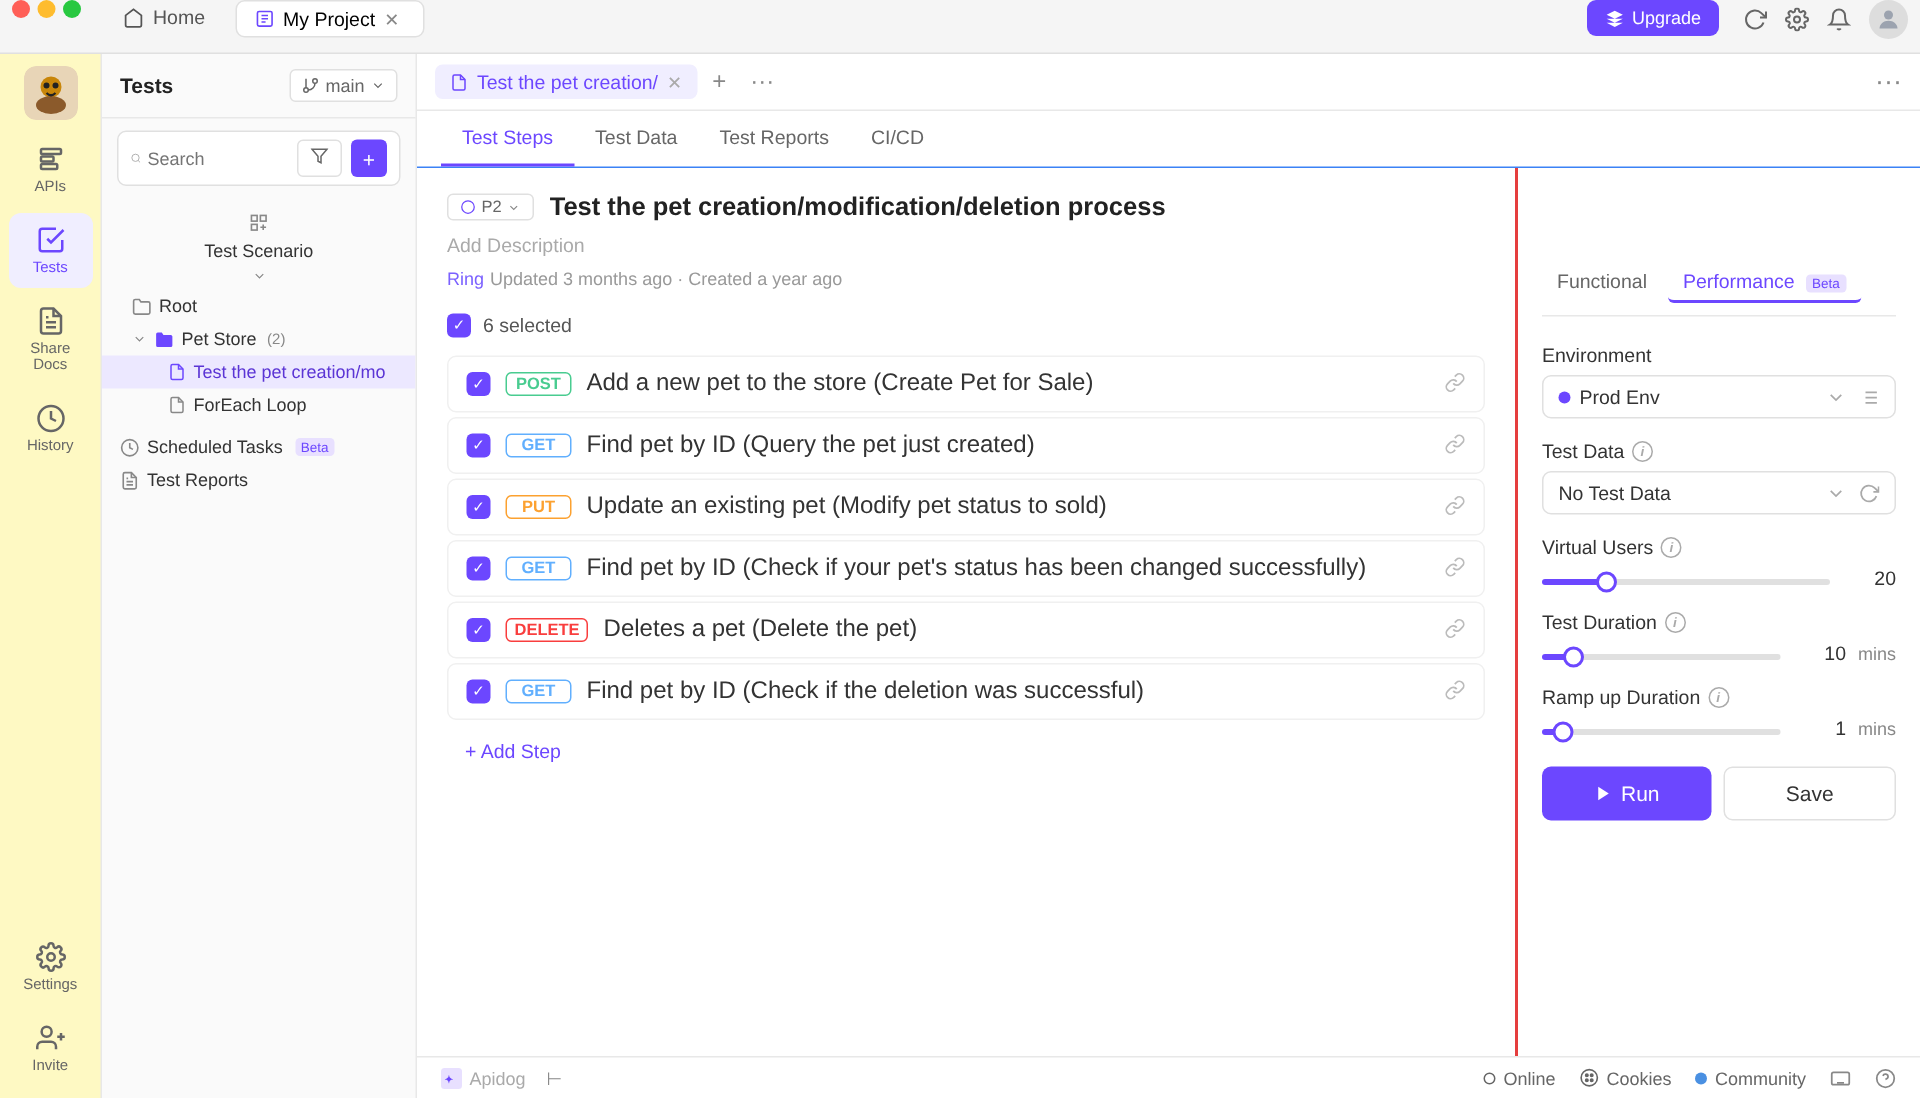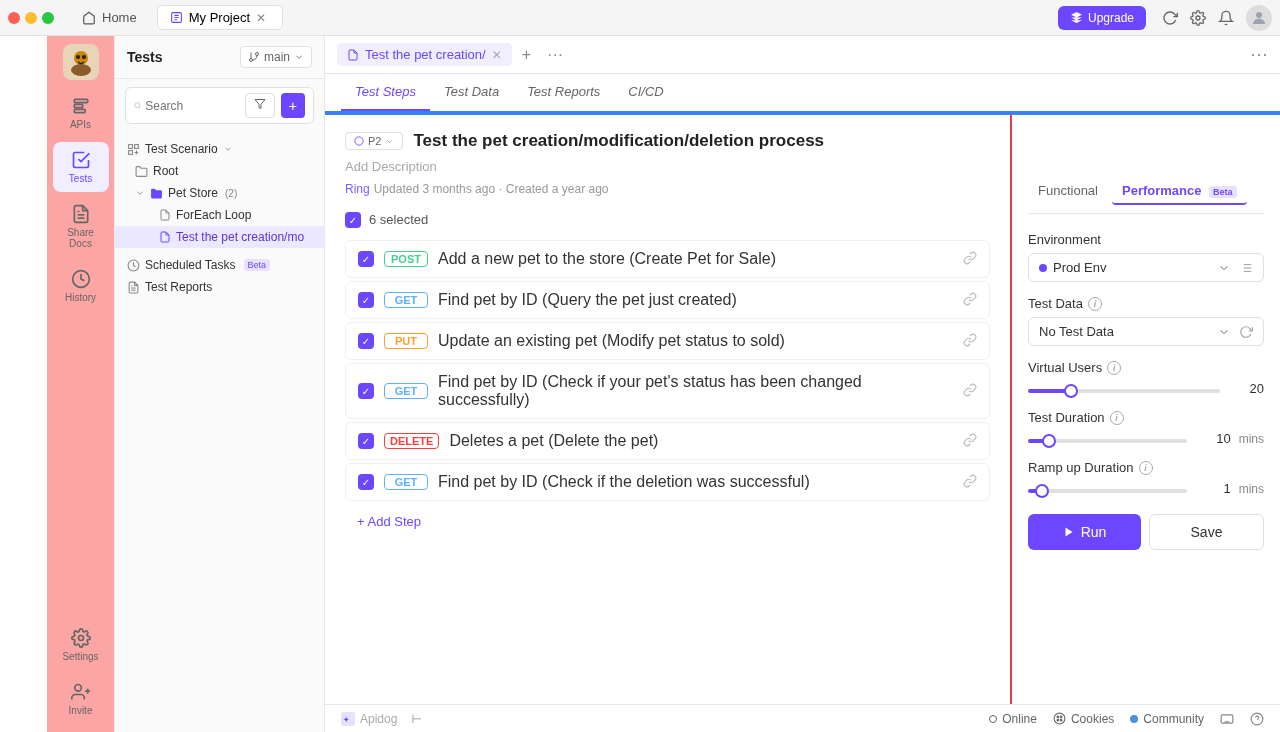--- a/index.html
+++ b/index.html
@@ -1,73 +1,73 @@
 <!DOCTYPE html>
 <html><head>
   <meta charset="utf-8">
   <style>
     * { box-sizing: border-box; margin: 0; padding: 0; }
     body { font-family: -apple-system, BlinkMacSystemFont, 'Segoe UI', sans-serif; font-size: 13px; background: #fff; overflow: hidden; }
 
     
-    .titlebar { display: flex; align-items: center; height: 36px; background: #f5f5f5; border-bottom: 1px solid #e0e0e0; padding: 0 8px; gap: 8px; }
+    .titlebar { display: flex; align-items: flex-start; height: 36px; background: #f5f5f5; border-bottom: 1px solid #e0e0e0; padding: 0 8px; gap: 8px; }
     .titlebar-dots { display: flex; gap: 5px; margin-right: 8px; }
     .dot { width: 12px; height: 12px; border-radius: 50%; }
     .dot-red { background: #ff5f57; }
     .dot-yellow { background: #febc2e; }
     .dot-green { background: #28c840; }
     .tab { display: flex; align-items: center; gap: 6px; padding: 4px 12px; background: #fff; border: 1px solid #e0e0e0; border-radius: 6px; font-size: 13px; cursor: pointer; }
     .tab-home { background: transparent; border: none; color: #555; }
     .tab-close { width: 14px; height: 14px; cursor: pointer; color: #888; font-size: 12px; }
     .upgrade-btn { margin-left: auto; display: flex; align-items: center; gap: 5px; padding: 5px 12px; background: #6c47ff; color: #fff; border: none; border-radius: 6px; font-size: 12px; cursor: pointer; }
     .titlebar-icons { display: flex; gap: 12px; align-items: center; margin-left: 8px; }
     .avatar { width: 26px; height: 26px; border-radius: 50%; background: #ddd; overflow: hidden; display: flex; align-items: center; justify-content: center; font-size: 10px; }
 
     
     .main-layout { display: flex; height: calc(100vh - 36px); }
 
     
-    .icon-sidebar { width: 68px; background: #fca5a5; border-right: 1px solid #e8e8e8; display: flex; flex-direction: column; align-items: center; padding: 8px 0; gap: 4px; margin-left: 47px; }
+    .icon-sidebar { width: 68px; background: #fef9c3; border-right: 1px solid #e8e8e8; display: flex; flex-direction: column; align-items: center; padding: 8px 0; gap: 4px; }
     .icon-sidebar-item { display: flex; flex-direction: column; align-items: center; gap: 3px; padding: 8px 6px; border-radius: 8px; cursor: pointer; color: #666; font-size: 10px; width: 56px; text-align: center; }
     .icon-sidebar-item.active { background: #f0eeff; color: #6c47ff; }
     .icon-sidebar-item svg { width: 20px; height: 20px; }
     .sidebar-avatar { width: 36px; height: 36px; border-radius: 8px; overflow: hidden; margin-bottom: 4px; }
 
     
     .project-sidebar { width: 210px; border-right: 1px solid #e8e8e8; display: flex; flex-direction: column; background: #fafafa; }
     .sidebar-header { display: flex; align-items: center; justify-content: space-between; padding: 10px 12px; border-bottom: 1px solid #e8e8e8; }
     .sidebar-title { font-weight: 600; font-size: 14px; color: #222; }
     .sidebar-branch { display: flex; align-items: center; gap: 4px; font-size: 12px; color: #666; background: #fff; border: 1px solid #e0e0e0; border-radius: 4px; padding: 3px 7px; cursor: pointer; }
     .sidebar-search { padding: 8px 10px; }
     .sidebar-search-input { width: 100%; display: flex; align-items: center; gap: 6px; background: #fff; border: 1px solid #e0e0e0; border-radius: 6px; padding: 5px 8px; }
     .sidebar-search-input input { border: none; outline: none; font-size: 12px; width: 100%; background: transparent; }
     .filter-btn { padding: 4px 8px; background: #fff; border: 1px solid #e0e0e0; border-radius: 4px; cursor: pointer; font-size: 12px; }
     .add-btn { padding: 4px 8px; background: #6c47ff; border: none; border-radius: 4px; cursor: pointer; color: #fff; font-size: 14px; display: flex; align-items: center; }
     .sidebar-tree { flex: 1; overflow-y: auto; padding: 6px 0; }
-    .tree-section-header { display: flex; align-items: center; gap: 6px; font-size: 12px; color: #555; cursor: pointer; padding: 3px 0; }
+    .tree-section-header { display: flex; align-items: center; gap: 6px; font-size: 12px; color: #555; cursor: pointer; padding: 3px 0; flex-direction: column; }
     .tree-item { display: flex; align-items: center; gap: 5px; font-size: 12px; padding: 4px 12px; cursor: pointer; color: #333; }
     .tree-item.active { background: #ece8ff; color: #5b35d5; }
     .tree-item-indent1 { padding-left: 20px; }
     .tree-item-indent3 { padding-left: 44px; }
     .badge { font-size: 10px; color: #888; margin-left: 2px; }
     .beta-badge { font-size: 9px; background: #e8e0ff; color: #6c47ff; border-radius: 3px; padding: 1px 4px; margin-left: 3px; }
 
     
     .main-content { flex: 1; display: flex; flex-direction: column; overflow: hidden; }
 
     
     .content-tabbar { display: flex; align-items: center; height: 38px; border-bottom: 1px solid #e8e8e8; padding: 0 12px; background: #fff; gap: 4px; justify-content: flex-end; }
     .content-tab { display: flex; align-items: center; gap: 6px; padding: 4px 10px; font-size: 13px; color: #555; cursor: pointer; border-radius: 5px; white-space: nowrap; }
     .content-tab.active-tab { background: #f0eeff; color: #6c47ff; }
     .content-tab-close { font-size: 12px; color: #aaa; cursor: pointer; }
     .content-tab-add { font-size: 16px; color: #888; cursor: pointer; padding: 0 6px; }
     .content-tab-more { font-size: 16px; color: #888; cursor: pointer; padding: 0 6px; }
 
     
-    .sub-tabs { display: flex; align-items: flex-start; border-bottom: 4px solid #3b82f6; padding: 0 16px; background: #fff; font-style: italic; }
+    .sub-tabs { display: flex; align-items: flex-start; border-bottom: 1px solid #3b82f6; padding: 0 16px; background: #fff; }
     .sub-tab { padding: 10px 14px; font-size: 13px; color: #666; cursor: pointer; border-bottom: 2px solid transparent; }
     .sub-tab.active { color: #6c47ff; border-bottom-color: #6c47ff; font-weight: 500; }
 
     
     .content-area { flex: 1; display: flex; overflow: hidden; }
     .test-detail { flex: 1; overflow-y: auto; padding: 16px 20px; }
     .test-title-row { display: flex; align-items: center; gap: 10px; margin-bottom: 8px; }
     .priority-badge { font-size: 11px; padding: 2px 8px; border-radius: 4px; border: 1px solid #e0e0e0; color: #666; cursor: pointer; display: flex; align-items: center; gap: 4px; }
     .test-title { font-size: 17px; font-weight: 600; color: #222; }
     .test-desc { color: #aaa; font-size: 13px; margin-bottom: 8px; }
@@ -82,21 +82,21 @@
     .method-badge { font-size: 11px; font-weight: 700; padding: 2px 6px; border-radius: 3px; min-width: 44px; text-align: center; }
     .step-name { flex: 1; font-size: 16px; color: #333; }
     .step-icon { color: #bbb; cursor: pointer; font-size: 14px; }
 
     .add-step { display: flex; align-items: center; gap: 6px; color: #6c47ff; font-size: 13px; cursor: pointer; padding: 10px 12px; }
 
     
     .right-panel { width: 270px; border-left: 2px solid #e53e3e; background: #fff; padding: 16px; overflow-y: auto; display: flex; flex-direction: column; gap: 14px; }
     .panel-tabs { display: flex; gap: 4px; margin-bottom: 4px; border-bottom: 1px solid #e8e8e8; padding-bottom: 8px; }
     .panel-tab { padding: 5px 10px; font-size: 13px; color: #666; cursor: pointer; border-radius: 4px; margin-top: 47px; }
-    .panel-tab.active { color: #6c47ff; border-bottom: 2px solid #6c47ff; font-weight: 700; }
+    .panel-tab.active { color: #6c47ff; border-bottom: 2px solid #6c47ff; font-weight: 400; }
     .panel-section-label { font-size: 13px; color: #333; font-weight: 500; margin-bottom: 6px; display: flex; align-items: center; gap: 5px; }
     .panel-select { display: flex; align-items: center; background: #fff; border: 1px solid #e0e0e0; border-radius: 6px; padding: 6px 10px; font-size: 13px; color: #333; cursor: pointer; justify-content: space-between; }
     .select-left { display: flex; align-items: center; gap: 6px; }
     .env-dot { width: 8px; height: 8px; border-radius: 50%; background: #6c47ff; }
     .info-icon { width: 14px; height: 14px; border-radius: 50%; border: 1.5px solid #aaa; display: inline-flex; align-items: center; justify-content: center; font-size: 9px; color: #aaa; font-style: italic; font-weight: bold; }
     .slider-row { display: flex; align-items: center; gap: 8px; }
     .slider-container { flex: 1; position: relative; }
     .slider-input-val { width: 36px; text-align: right; font-size: 13px; color: #333; }
     .slider-unit { font-size: 12px; color: #888; }
     .panel-buttons { display: flex; gap: 8px; margin-top: 4px; }
@@ -288,33 +288,33 @@
       <div class="tree-item tree-item-indent1">
         <svg width="10" height="10" viewBox="0 0 24 24" fill="none" stroke="#888" stroke-width="2">
             <polyline points="6 9 12 15 18 9"></polyline>
           </svg>
         <svg width="13" height="13" viewBox="0 0 24 24" fill="#6c47ff" stroke="none">
             <path d="M22 19a2 2 0 01-2 2H4a2 2 0 01-2-2V5a2 2 0 012-2h5l2 3h9a2 2 0 012 2z"></path>
           </svg>
         <span>Pet Store</span>
         <span class="badge">(2)</span>
       </div>
+      <div class="tree-item tree-item-indent3 active">
+        <svg width="12" height="12" viewBox="0 0 24 24" fill="none" stroke="#6c47ff" stroke-width="2">
+            <path d="M14 2H6a2 2 0 00-2 2v16a2 2 0 002 2h12a2 2 0 002-2V8z"></path>
+            <polyline points="14 2 14 8 20 8"></polyline>
+          </svg>
+        <span>Test the pet creation/mo</span>
+      </div>
       <div class="tree-item tree-item-indent3">
         <svg width="12" height="12" viewBox="0 0 24 24" fill="none" stroke="#888" stroke-width="2">
             <path d="M14 2H6a2 2 0 00-2 2v16a2 2 0 002 2h12a2 2 0 002-2V8z"></path>
             <polyline points="14 2 14 8 20 8"></polyline>
           </svg>
         <span>ForEach Loop</span>
-      </div>
-      <div class="tree-item tree-item-indent3 active">
-        <svg width="12" height="12" viewBox="0 0 24 24" fill="none" stroke="#6c47ff" stroke-width="2">
-            <path d="M14 2H6a2 2 0 00-2 2v16a2 2 0 002 2h12a2 2 0 002-2V8z"></path>
-            <polyline points="14 2 14 8 20 8"></polyline>
-          </svg>
-        <span>Test the pet creation/mo</span>
       </div>
 
       <div class="tree-item" style="margin-top:6px;">
         <svg width="13" height="13" viewBox="0 0 24 24" fill="none" stroke="#888" stroke-width="2">
             <circle cx="12" cy="12" r="10"></circle>
             <polyline points="12 6 12 12 16 14"></polyline>
           </svg>
         <span>Scheduled Tasks</span>
         <span class="beta-badge">Beta</span>
       </div>

